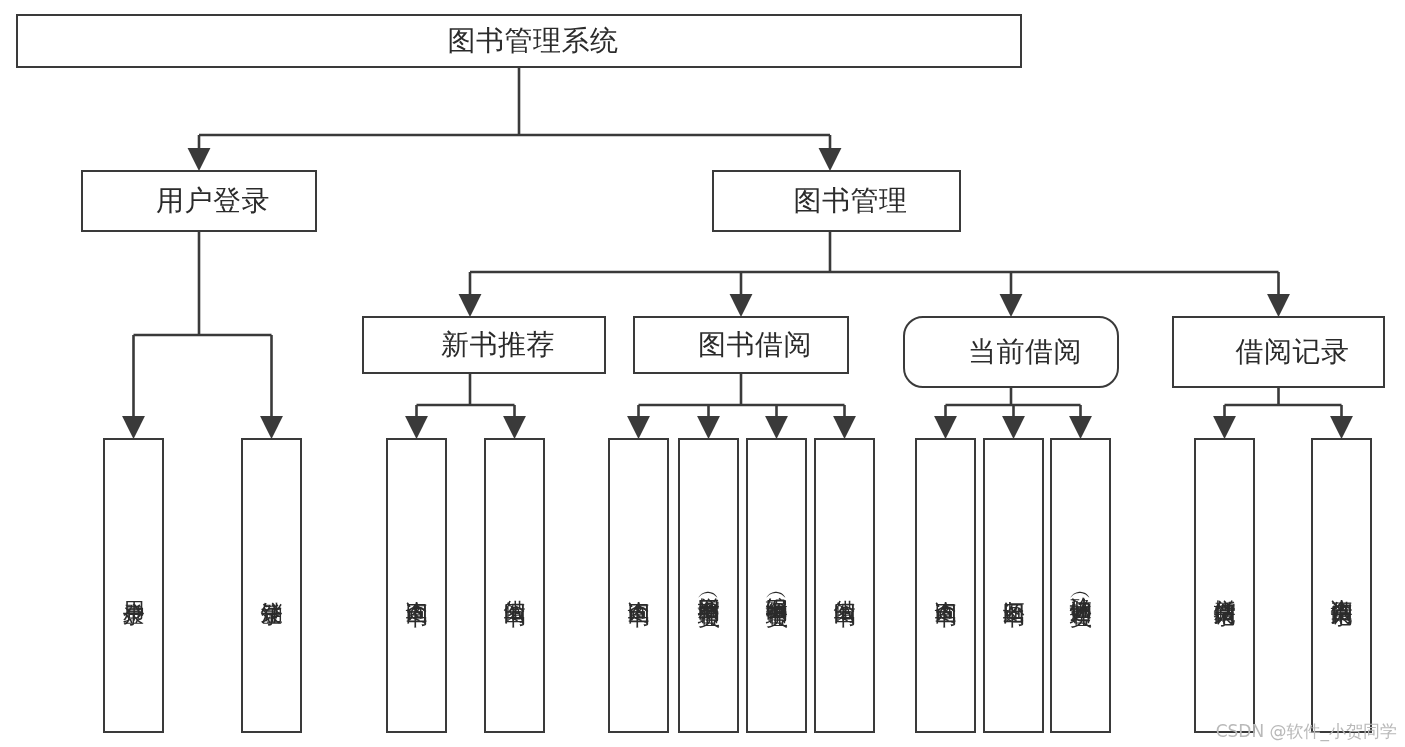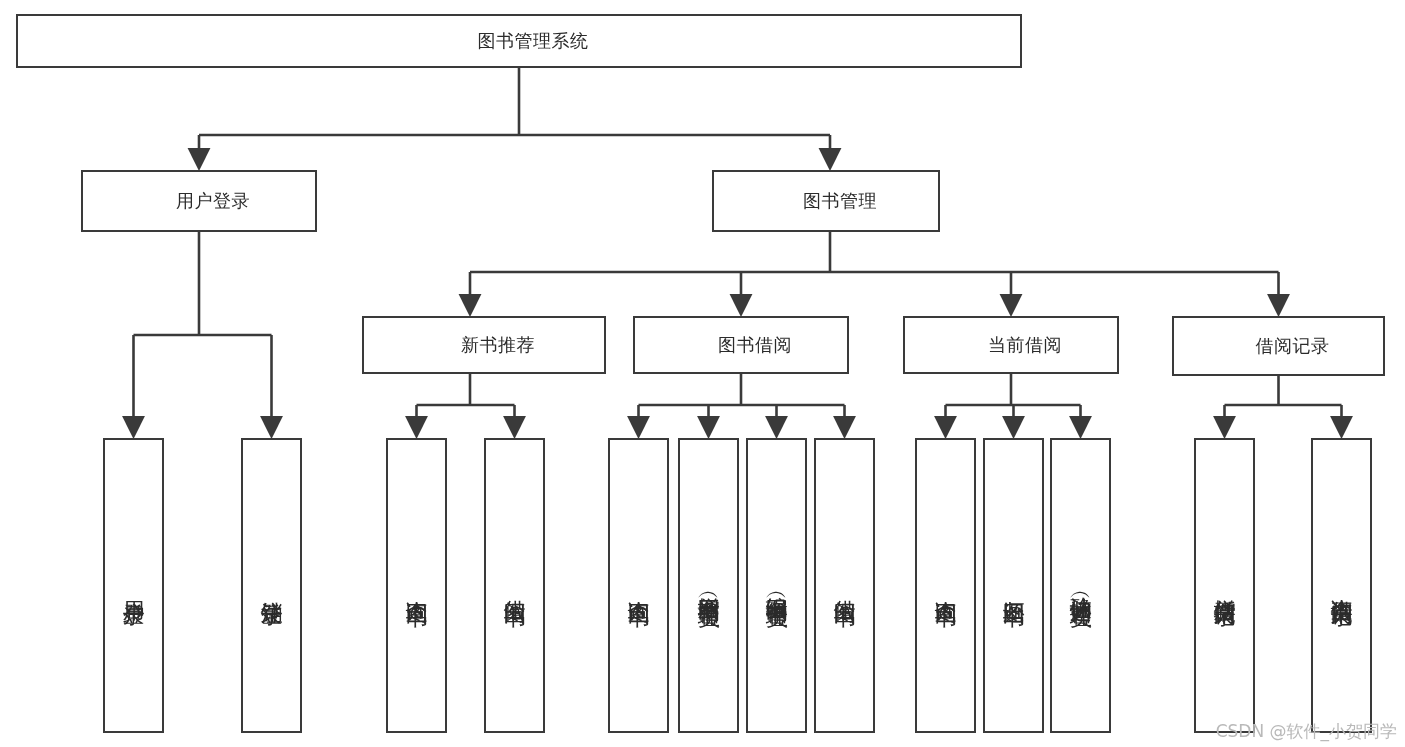--- a/index.html
+++ b/index.html
@@ -29,21 +29,21 @@
     box-sizing: border-box;
     background: #ffffff;
     border: 2px solid #3a3a3a;
     display: flex;
     align-items: center;
     justify-content: center;
     color: #2b2b2b;
     line-height: 1.12;
   }
   .node.horiz {
-    font-size: 18px;
+    font-size: 28px;
     letter-spacing: 0.5px;
     padding-left: 28px;
   }
   .node.vert {
     writing-mode: vertical-rl;
     text-orientation: upright;
     font-size: 22px;
     letter-spacing: 1.5px;
     padding: 6px 0;
     white-space: nowrap;
@@ -114,33 +114,33 @@
       </g>
   </svg>
 
   <div id="nodes">
       <div class="node horiz" style="left: 16px; top: 14px; width: 1006px; height: 54px;">
         <span class="label">图书管理系统</span>
       </div>
       <div class="node horiz" style="left: 81px; top: 170px; width: 236px; height: 62px;">
         <span class="label">用户登录</span>
       </div>
-      <div class="node horiz" style="left: 712px; top: 170px; width: 228px; height: 62px;">
+      <div class="node horiz" style="left: 712px; top: 170px; width: 249px; height: 62px;">
         <span class="label">图书管理</span>
       </div>
       <div class="node horiz" style="left: 362px; top: 316px; width: 244px; height: 58px;">
         <span class="label">新书推荐</span>
       </div>
       <div class="node horiz" style="left: 633px; top: 316px; width: 216px; height: 58px;">
         <span class="label">图书借阅</span>
       </div>
-      <div class="node horiz" style="left: 903px; top: 316px; width: 216px; height: 58px;">
+      <div class="node horiz" style="left: 903px; top: 316px; width: 216px; height: 72px; border-radius: 20px;">
         <span class="label">当前借阅</span>
       </div>
-      <div class="node horiz" style="left: 1172px; top: 316px; width: 213px; height: 60px;">
+      <div class="node horiz" style="left: 1172px; top: 316px; width: 213px; height: 72px;">
         <span class="label">借阅记录</span>
       </div>
       <div class="node vert" style="left: 103px; top: 438px; width: 61px; height: 295px;">
         <span class="label">用户登录</span>
       </div>
       <div class="node vert" style="left: 241px; top: 438px; width: 61px; height: 295px;">
         <span class="label">注销登录</span>
       </div>
       <div class="node vert" style="left: 386px; top: 438px; width: 61px; height: 295px;">
         <span class="label">查询图书</span>

